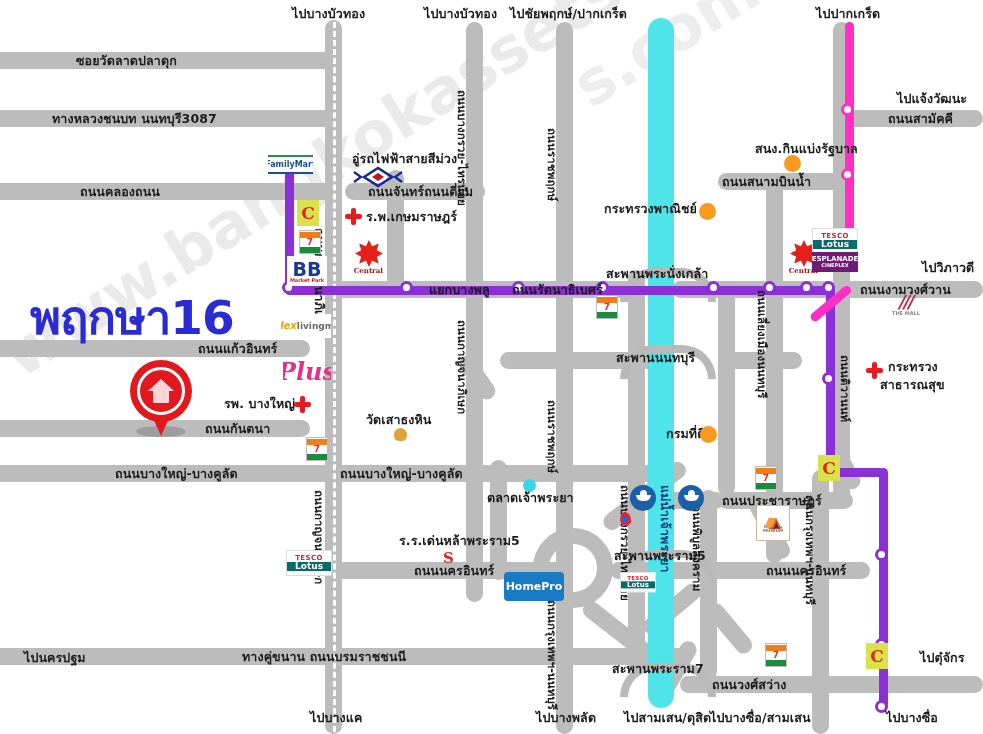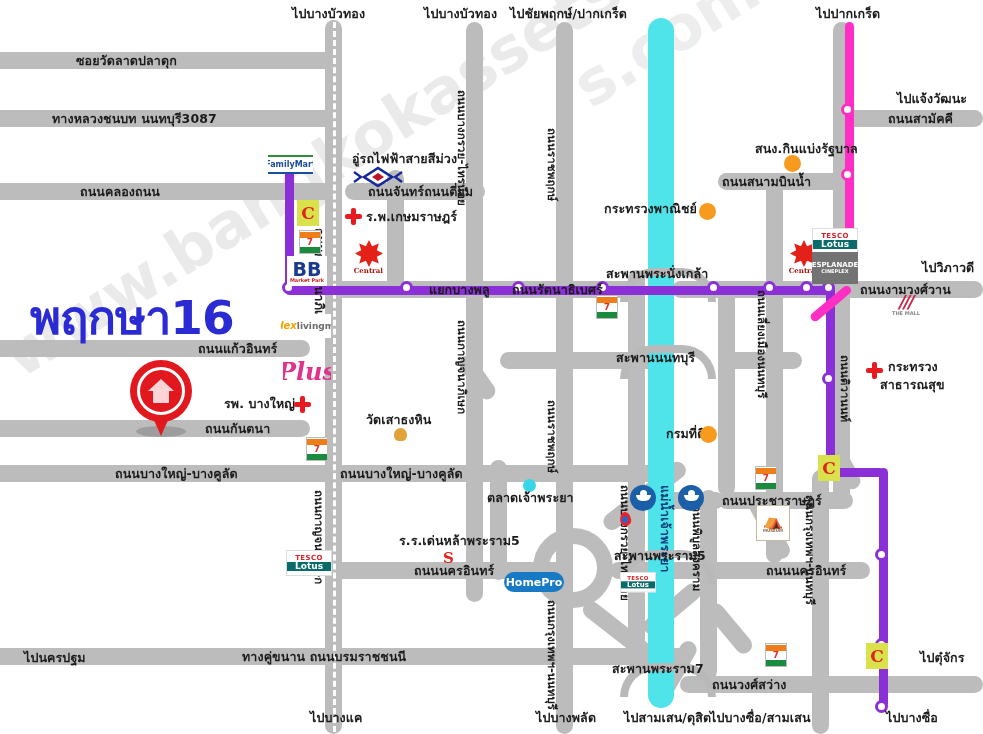--- a/index.html
+++ b/index.html
@@ -75,25 +75,25 @@
   .l-tesco .b{font-size:9px;color:#fff;background:#0a6b6b;width:100%;text-align:center;}
   .l-index{width:50px;height:24px;background:#fff;flex-direction:row;align-items:center;}
   .l-index .a{font-size:10px;color:#f5a300;font-style:italic;}
   .l-index .b{font-size:9px;color:#6b6b6b;}
   .l-plus{width:48px;height:30px;color:#e0338b;font-size:24px;
           font-family:"DejaVu Serif",serif;font-style:italic;}
   .l-central{width:40px;height:34px;flex-direction:column;align-items:flex-end;}
   .l-central .star{width:28px;height:28px;background:#e32119;
     clip-path:polygon(50% 0,61% 23%,85% 13%,78% 38%,100% 50%,78% 62%,85% 87%,61% 77%,50% 100%,39% 77%,15% 87%,22% 62%,0 50%,22% 38%,15% 13%,39% 23%);}
   .l-central .tx{font-size:7px;color:#b0140e;font-family:"DejaVu Serif",serif;}
-  .l-esp{width:46px;height:32px;background:#737373;color:#fff;font-size:7px;flex-direction:column;}
+  .l-esp{width:46px;height:20px;background:#701a75;color:#fff;font-size:7px;flex-direction:column;}
   .l-mall{width:44px;height:24px;flex-direction:column;}
   .l-mall .m{font-size:18px;color:#c42a4c;font-style:italic;letter-spacing:-2px;}
   .l-mall .s{font-size:5px;color:#888;}
-  .l-homepro{width:60px;height:20px;background:#1879c4;color:#fff;font-size:11px;border-radius:10px;}
+  .l-homepro{width:60px;height:29px;background:#1879c4;color:#fff;font-size:11px;border-radius:4px;}
   .l-museum{width:32px;height:34px;background:#fff;border:1px solid #c8b8a0;
             flex-direction:column;color:#8a6b3f;font-size:16px;}
   .l-museum .s{font-size:4px;}
   .l-mrtdia{width:52px;height:22px;}
   
   .schoolS{position:absolute;font-size:15px;color:#e0241f;font-weight:bold;
            font-family:"DejaVu Serif",serif;}
   
   .drop{position:absolute;width:11px;height:14px;background:#e8232b;
         border-radius:50% 50% 50% 50%/60% 60% 40% 40%;transform:rotate(-10deg);}

